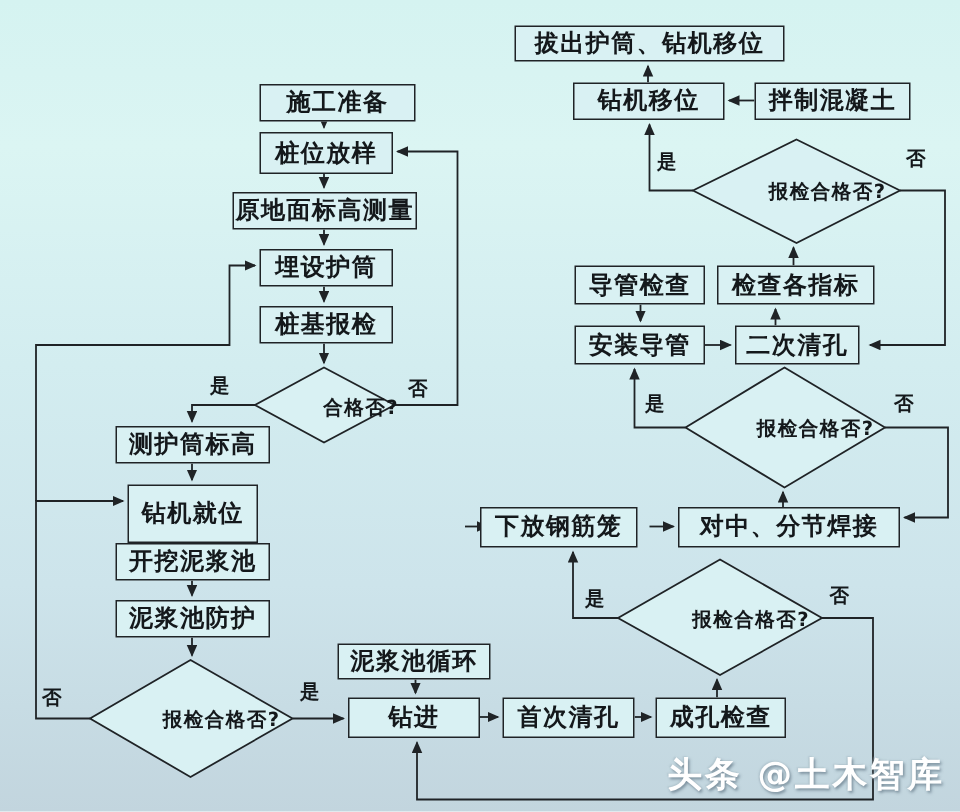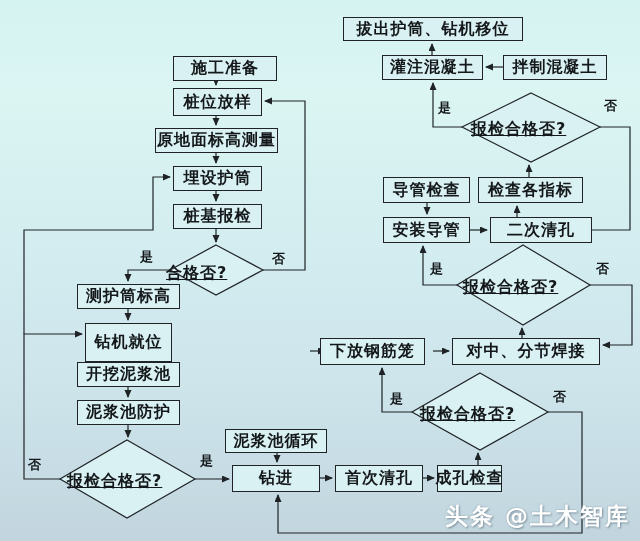--- a/index.html
+++ b/index.html
@@ -10,22 +10,22 @@
   }
   .wires{position:absolute;left:0;top:0;z-index:1;}
   .node{
     position:absolute;z-index:2;box-sizing:border-box;
     background:#d9f1f3;border:1px solid #1f2326;
     display:flex;align-items:center;justify-content:center;
     font-size:16px;font-weight:600;color:#14181b;letter-spacing:1px;
     white-space:nowrap;
   }
   .dlabel{
-    position:absolute;z-index:2;text-align:left;
-    font-size:16px;font-weight:600;color:#14181b;letter-spacing:1px;white-space:nowrap;text-decoration:underline;
+    position:absolute;z-index:2;text-align:right;
+    font-size:13px;font-weight:600;color:#14181b;letter-spacing:1px;white-space:nowrap;
   }
   .yn{
     position:absolute;z-index:2;font-size:13px;font-weight:600;color:#14181b;
   }
   .watermark{
     position:absolute;z-index:3;right:10px;top:501px;
     font-size:23px;font-weight:bold;color:#ffffff;letter-spacing:2px;
     text-shadow:1px 1px 2px rgba(110,130,145,0.85), -1px -1px 1px rgba(160,180,190,0.4);
     white-space:nowrap;
   }
@@ -113,28 +113,28 @@
   <div class="node" style="left:155px;top:128px;width:123px;height:25px">原地面标高测量</div>
   <div class="node" style="left:173px;top:166px;width:89px;height:25px">埋设护筒</div>
   <div class="node" style="left:173px;top:204px;width:89px;height:25px">桩基报检</div>
   <div class="node" style="left:77px;top:284px;width:103px;height:25px">测护筒标高</div>
   <div class="node" style="left:85px;top:323px;width:87px;height:39px">钻机就位</div>
   <div class="node" style="left:77px;top:362px;width:103px;height:25px">开挖泥浆池</div>
   <div class="node" style="left:225px;top:429px;width:102px;height:24px">泥浆池循环</div>
   <div class="node" style="left:77px;top:400px;width:103px;height:25px">泥浆池防护</div>
   <div class="node" style="left:232px;top:465px;width:88px;height:27px">钻进</div>
   <div class="node" style="left:335px;top:465px;width:88px;height:27px">首次清孔</div>
-  <div class="node" style="left:437px;top:465px;width:65px;height:27px">成孔检查</div>
+  <div class="node" style="left:437px;top:465px;width:87px;height:27px">成孔检查</div>
   <div class="node" style="left:320px;top:338px;width:105px;height:27px">下放钢筋笼</div>
   <div class="node" style="left:452px;top:338px;width:148px;height:27px">对中、分节焊接</div>
   <div class="node" style="left:383px;top:177px;width:87px;height:26px">导管检查</div>
   <div class="node" style="left:478px;top:177px;width:105px;height:26px">检查各指标</div>
   <div class="node" style="left:383px;top:217px;width:87px;height:26px">安装导管</div>
-  <div class="node" style="left:490px;top:217px;width:102px;height:26px">二次清孔</div>
-  <div class="node" style="left:382px;top:55px;width:101px;height:25px">灌注混凝土</div>
+  <div class="node" style="left:490px;top:217px;width:83px;height:26px">二次清孔</div>
+  <div class="node" style="left:382px;top:55px;width:101px;height:25px">钻机移位</div>
   <div class="node" style="left:503px;top:55px;width:104px;height:25px">拌制混凝土</div>
   <div class="node" style="left:343px;top:17px;width:180px;height:24px">拔出护筒、钻机移位</div>
 
   <div class="dlabel" style="left:166px;top:263px;width:100px">合格否?</div>
   <div class="dlabel" style="left:67px;top:471px;width:120px">报检合格否?</div>
   <div class="dlabel" style="left:420px;top:404px;width:120px">报检合格否?</div>
   <div class="dlabel" style="left:463px;top:277px;width:120px">报检合格否?</div>
   <div class="dlabel" style="left:471px;top:119px;width:120px">报检合格否?</div>
 
   <div class="yn" style="left:140px;top:248px">是</div>

